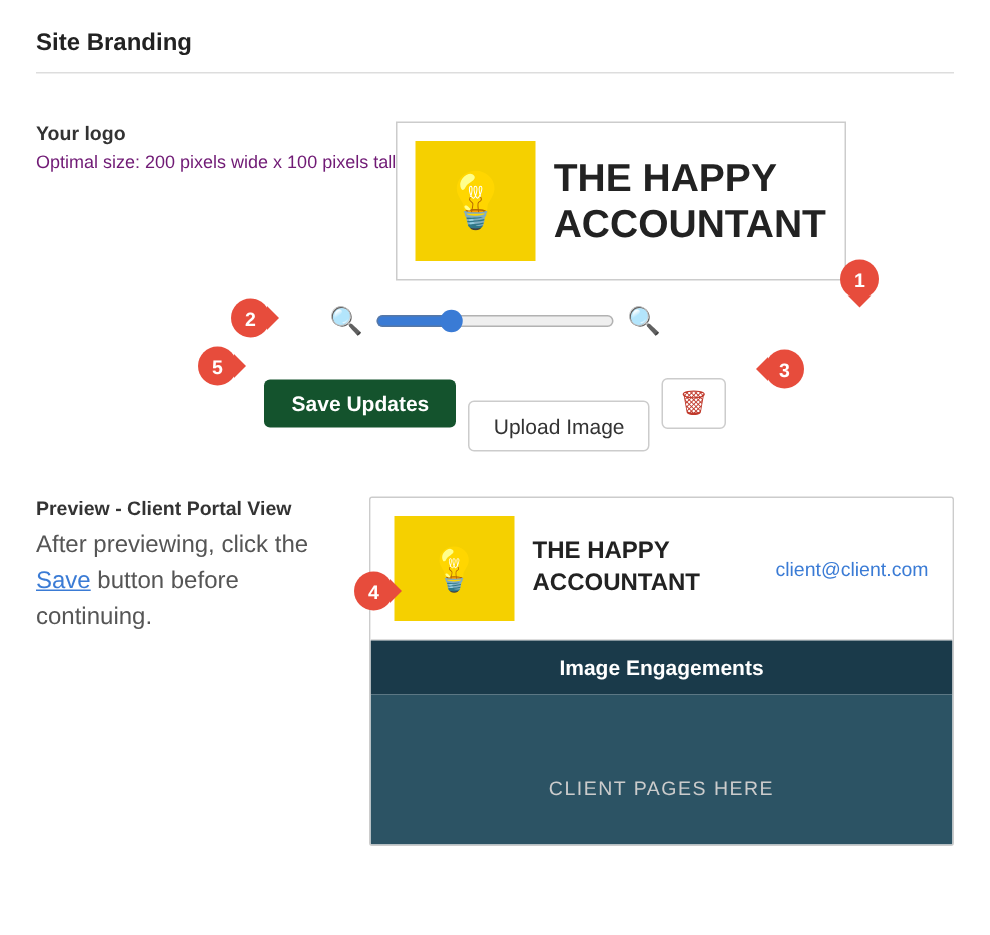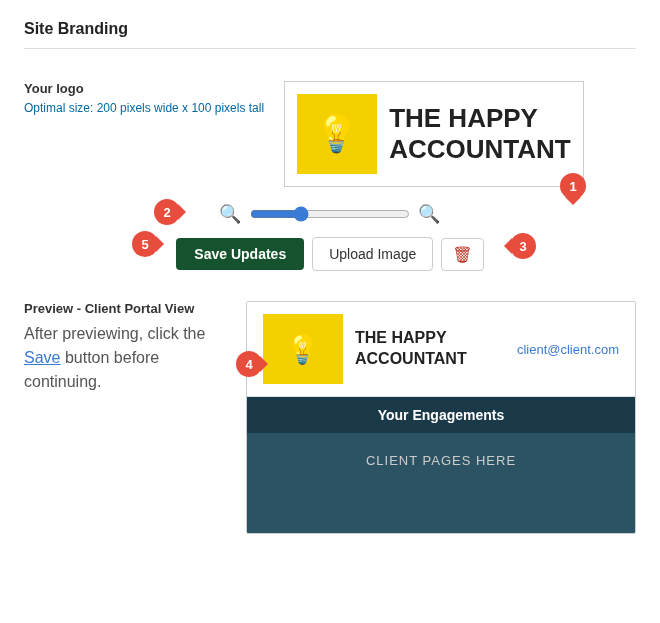--- a/index.html
+++ b/index.html
@@ -16,39 +16,38 @@
       font-size: 16px;
       font-weight: bold;
       color: #222;
       padding-bottom: 10px;
       border-bottom: 1px solid #ddd;
       margin-bottom: 32px;
     }
 
     .branding-row {
       display: flex;
-      gap: 20px;
       align-items: flex-start;
       margin-bottom: 16px;
     }
 
     .left-label {
       min-width: 160px;
       font-size: 13px;
     }
 
     .left-label strong {
       display: block;
       font-weight: bold;
       margin-bottom: 4px;
       font-size: 13px;
     }
 
     .left-label .hint {
-      color: #0369a1;
+      color: #701a75;
       font-size: 12px;
       line-height: 1.4;
     }
 
     .logo-preview-box {
       border: 1px solid #ccc;
       width: 300px;
       min-height: 100px;
       display: flex;
       align-items: center;
@@ -100,20 +99,21 @@
     }
 
     .btn-upload {
       background: #fff;
       color: #333;
       border: 1px solid #ccc;
       padding: 8px 16px;
       font-size: 14px;
       border-radius: 4px;
       cursor: pointer;
+      margin-top: 30px;
     }
 
     .btn-delete {
       background: #fff;
       border: 1px solid #ccc;
       padding: 6px 10px;
       border-radius: 4px;
       cursor: pointer;
       color: #c0392b;
       font-size: 16px;
@@ -239,23 +239,23 @@
       padding: 10px 16px;
       font-size: 14px;
       font-weight: bold;
       text-align: center;
     }
 
     .portal-content-area {
       background: #2c5364;
       min-height: 100px;
       display: flex;
-      align-items: flex-start;
-      justify-content: center;
-      padding: 20px;
+      align-items: flex-end;
+      justify-content: center;
+      padding: 30px;
     }
 
     .portal-placeholder-text {
       color: #ccc;
       font-size: 13px;
       letter-spacing: 1px;
       text-transform: uppercase;
     }
 
     
@@ -376,19 +376,19 @@
       <div class="portal-header">
         <div class="portal-logo-box">
           <span style="font-size:28px;">💡</span>
         </div>
         <div class="portal-logo-text">
           <div>THE HAPPY</div>
           <div>ACCOUNTANT</div>
         </div>
         <div class="portal-email">client@client.com</div>
       </div>
-      <div class="portal-nav">Your Engagements</div>
+      <div class="portal-nav">Image Engagements</div>
       <div class="portal-content-area">
         <span class="portal-placeholder-text">CLIENT PAGES HERE</span>
       </div>
     </div>
   </div>
 </div>
 
 </body></html>

